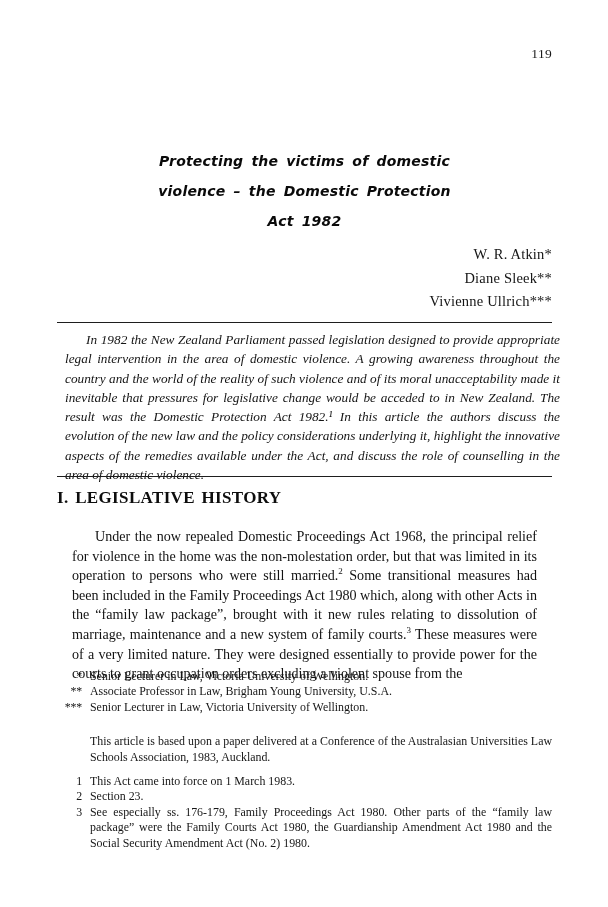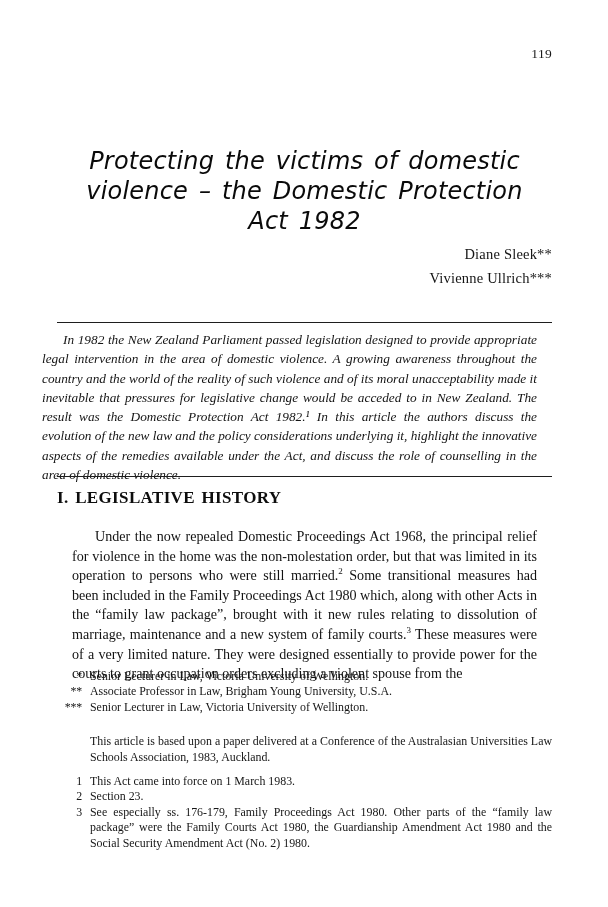--- a/index.html
+++ b/index.html
@@ -36,23 +36,23 @@
   
   .title-block {
     position: absolute;
     top: 146px;
     left: 57px;
     width: 495px;
     text-align: center;
   }
   .title-line {
     font-family: "DejaVu Sans", sans-serif;
-    font-weight: normal;
+    font-weight: bold;
     font-style: italic;
-    font-size: 24px;
+    font-size: 14px;
     line-height: 30px;
     letter-spacing: 0.2px;
     word-spacing: 3px;
     color: #0a0a0a;
     white-space: nowrap;
   }
 
   
   .authors {
     position: absolute;
@@ -76,21 +76,21 @@
     height: 0;
     border-top: 1px solid #1e1e1e;
   }
   .rule-top    { top: 322px; }
   .rule-bottom { top: 476px; }
 
   
   .abstract {
     position: absolute;
     top: 330px;
-    left: 42px;
+    left: 65px;
     width: 495px;
     font-style: italic;
     font-size: 13.3px;
     line-height: 19.3px;
     text-align: justify;
     text-justify: inter-word;
     color: #141414;
     hyphens: none;
   }
   .abstract p { margin: 0; text-indent: 21px; }
@@ -172,20 +172,21 @@
 
   <div class="folio">119</div>
 
   <div class="title-block">
     <div class="title-line">Protecting the victims of domestic</div>
     <div class="title-line">violence – the Domestic Protection</div>
     <div class="title-line">Act 1982</div>
   </div>
 
   <div class="authors">
+    <div class="author">W. R. Atkin*</div>
     <div class="author">Diane Sleek**</div>
     <div class="author">Vivienne Ullrich***</div>
   </div>
 
   <div class="rule rule-top"></div>
 
   <div class="abstract">
     <p>In 1982 the New Zealand Parliament passed legislation designed to provide appropriate legal intervention in the area of domestic violence. A growing awareness throughout the country and the world of the reality of such violence and of its moral unacceptability made it inevitable that pressures for legislative change would be acceded to in New Zealand. The result was the Domestic Protection Act 1982.¹ In this article the authors discuss the evolution of the new law and the policy considerations underlying it, highlight the innovative aspects of the remedies available under the Act, and discuss the role of counselling in the area of domestic violence.</p>
   </div>
 

